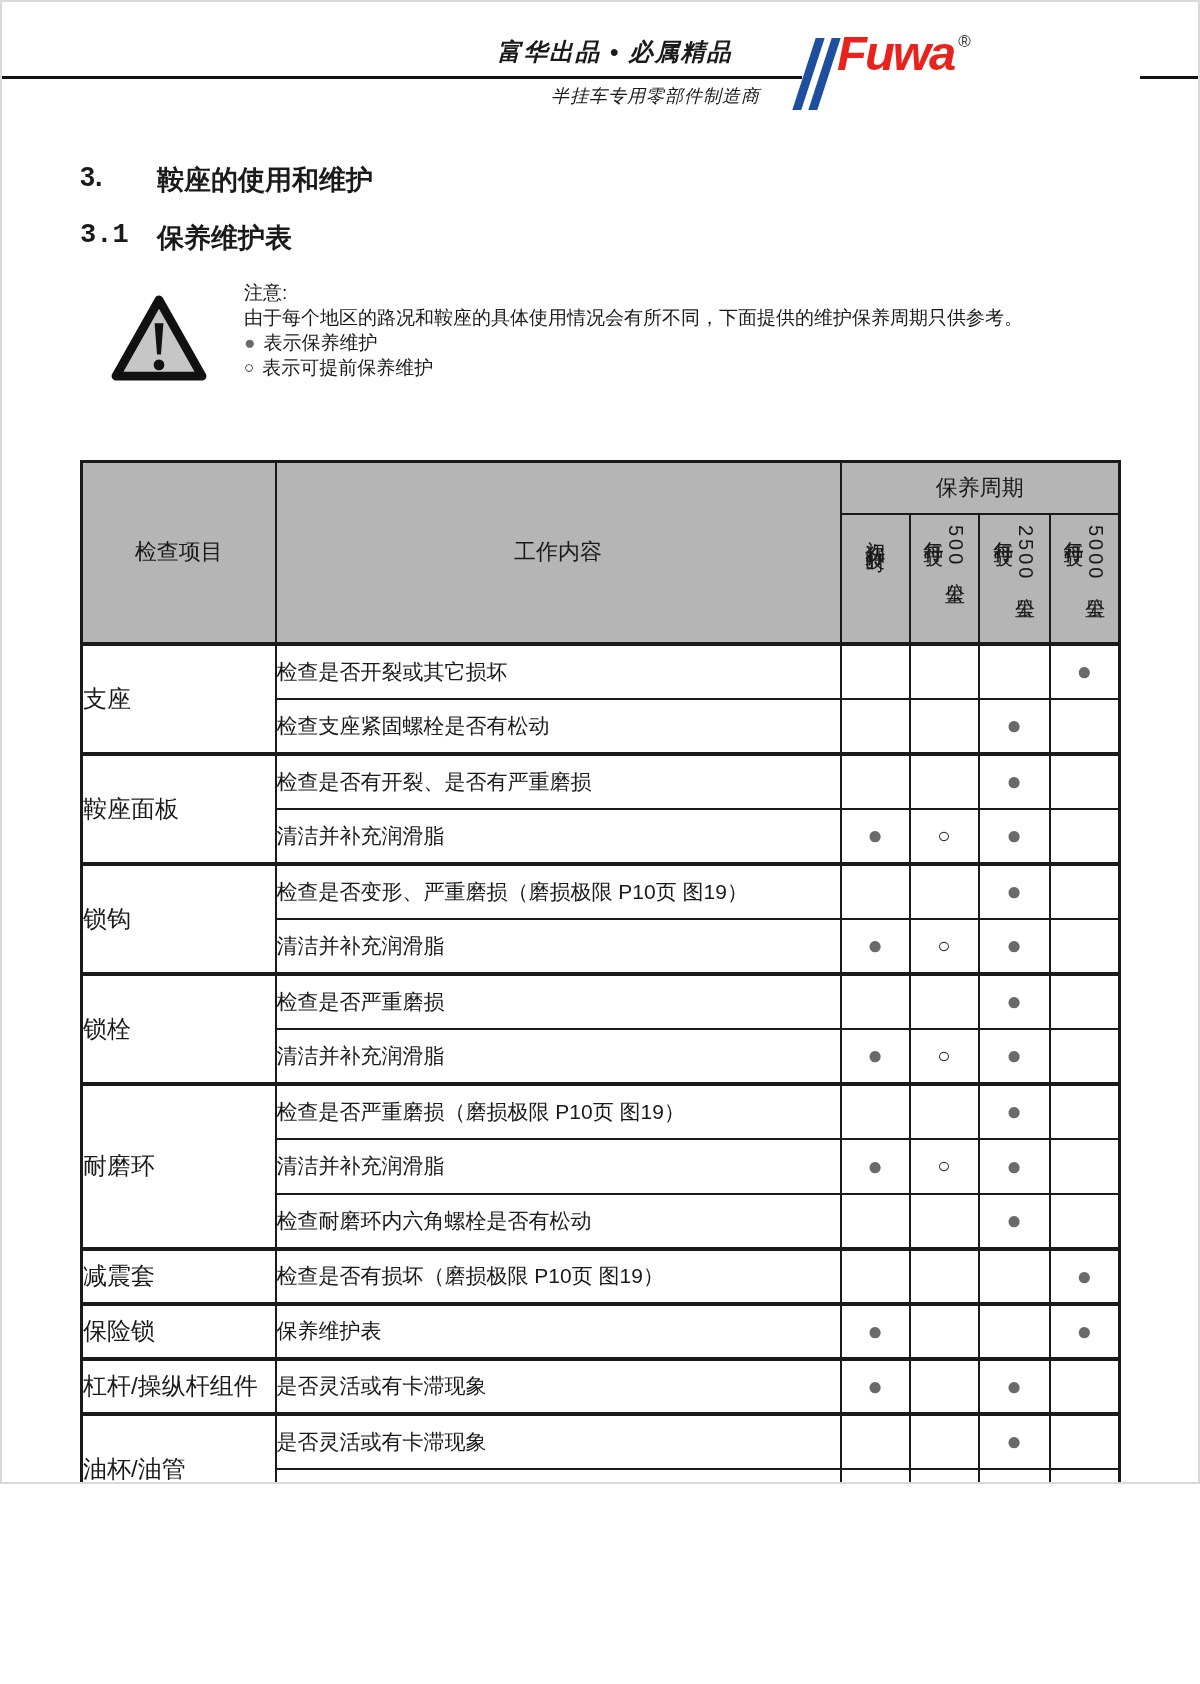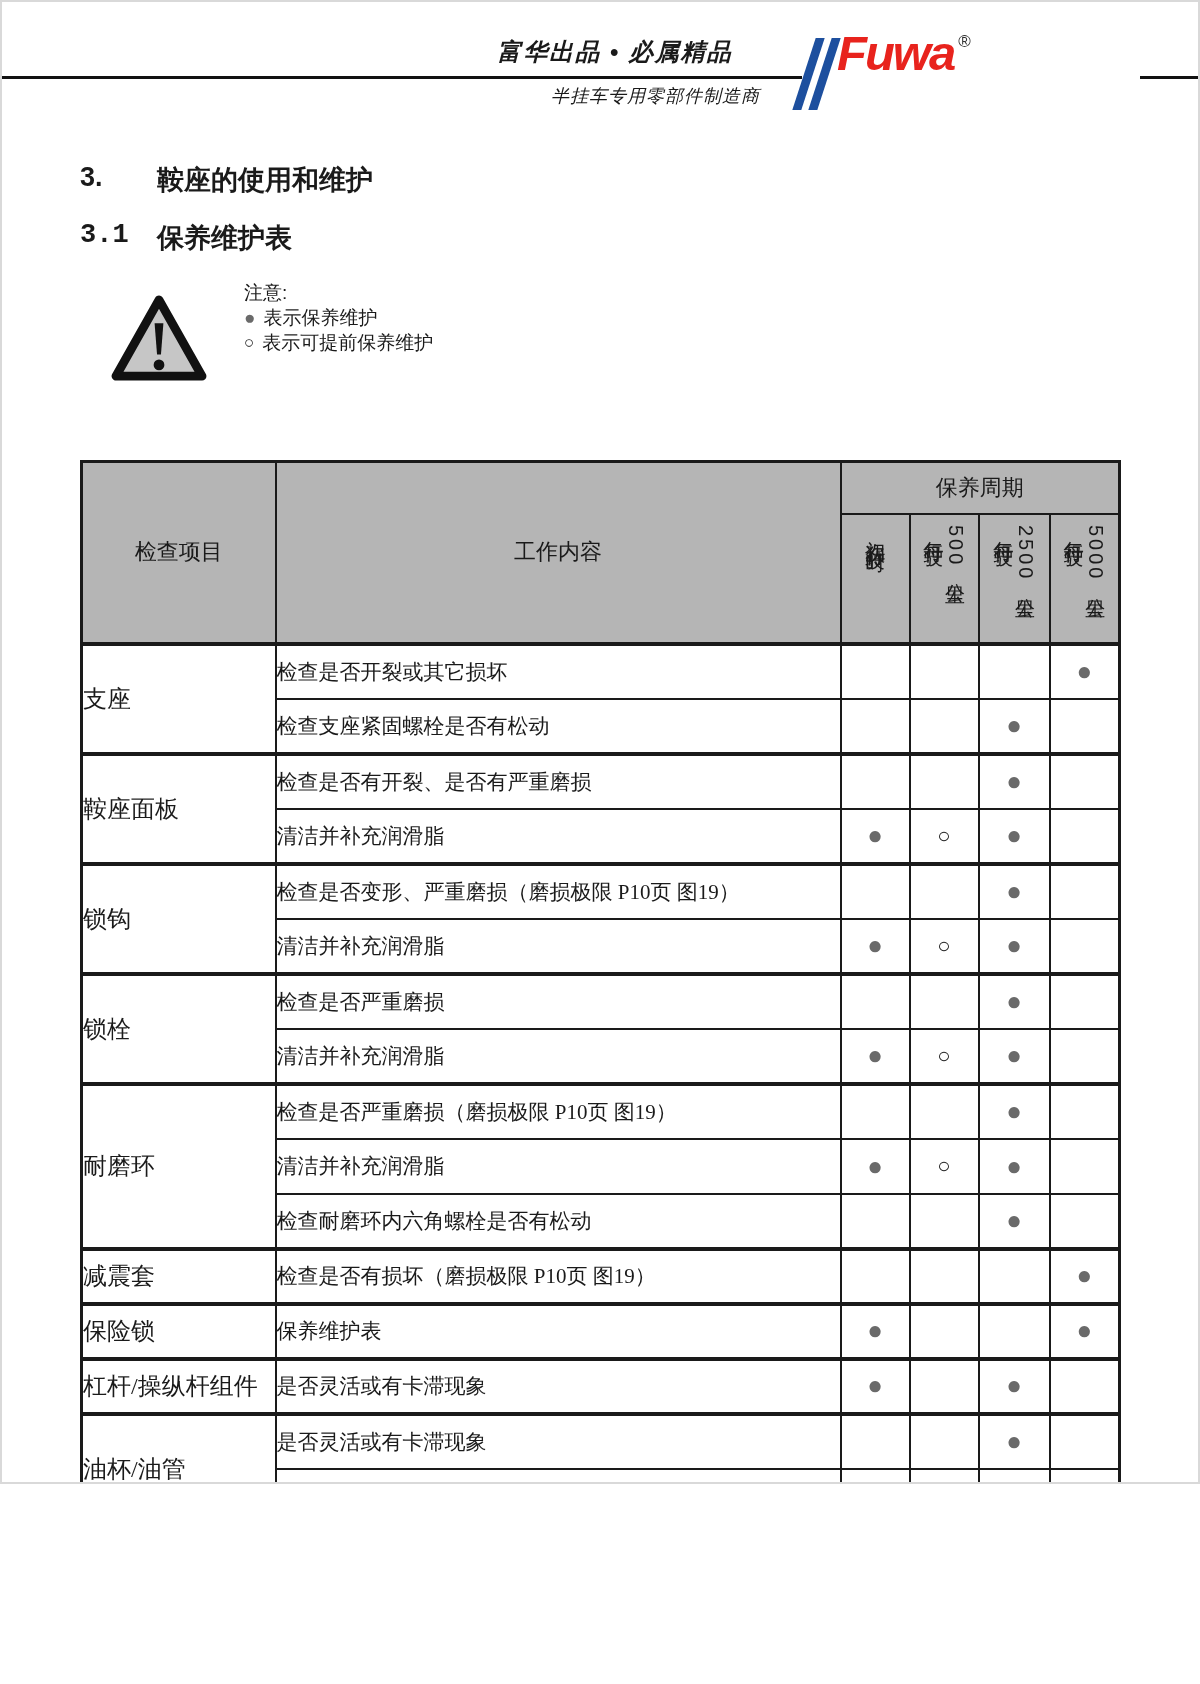--- a/index.html
+++ b/index.html
@@ -36,21 +36,21 @@
   table.maint { border:3px solid #1a1a1a; }
   thead th { background:#b5b5b5; font-weight:normal; }
   tr.hdr1 { height:52px; }
   tr.hdr1 th { font-size:22px;text-align:center; }
   tr.hdr2 { height:127px; }
   tr.hdr2 th { border-top-width:2px; }
   thead tr.hdr2 th { border-bottom:4px solid #1a1a1a; }
   .vwrap { display:flex; justify-content:center; align-items:flex-start; padding-top:10px; height:117px; }
   .vtext { writing-mode:vertical-lr; text-orientation:mixed; font-size:20px; line-height:1.08; letter-spacing:3px; }
   tbody tr { height:55px; }
-  tbody tr.g td { border-top:4px solid #1a1a1a;font-family:Liberation Serif, serif; }
+  tbody tr.g td { border-top:4px solid #1a1a1a; }
   td.cat  { font-size:24px; text-align:left; padding-left:14px; background:#fff; }
   td.work { font-size:21px; text-align:left; padding-left:22px; background:#fff; }
   td.mark { text-align:center; font-size:26px; background:#fff; }
   td.mark.filled { color:#6a6a6a; }
   td.mark.open   { color:#222; font-size:22px; }
   
   .foot-rule { position:absolute; left:0; top:1610px; width:665px; height:3px; background:#111; }
   .hotline { position:absolute; left:688px; top:1598px; font-size:21px; letter-spacing:1px; }
   .page-badge {
     position:absolute; left:912px; top:1570px; width:124px; height:82px;
@@ -95,20 +95,21 @@
   </div>
 
   <svg class="warn-tri" viewBox="0 0 100 90">
     <path d="M50 6 L6 84 L94 84 Z" fill="#c6c6c6" stroke="#111" stroke-width="9" stroke-linejoin="round"></path>
     <path d="M45.5 30 L54.5 30 L52 62 L48 62 Z" fill="#111"></path>
     <circle cx="50" cy="72.5" r="5.5" fill="#111"></circle>
   </svg>
 
   <div class="note">
     <div>注意:</div>
+    <div>由于每个地区的路况和鞍座的具体使用情况会有所不同，下面提供的维护保养周期只供参考。</div>
     <div class="note-row">
       <span class="sym-filled">●</span>
       <span>表示保养维护</span>
     </div>
     <div class="note-row">
       <span class="sym-open">○</span>
       <span>表示可提前保养维护</span>
     </div>
   </div>
 

